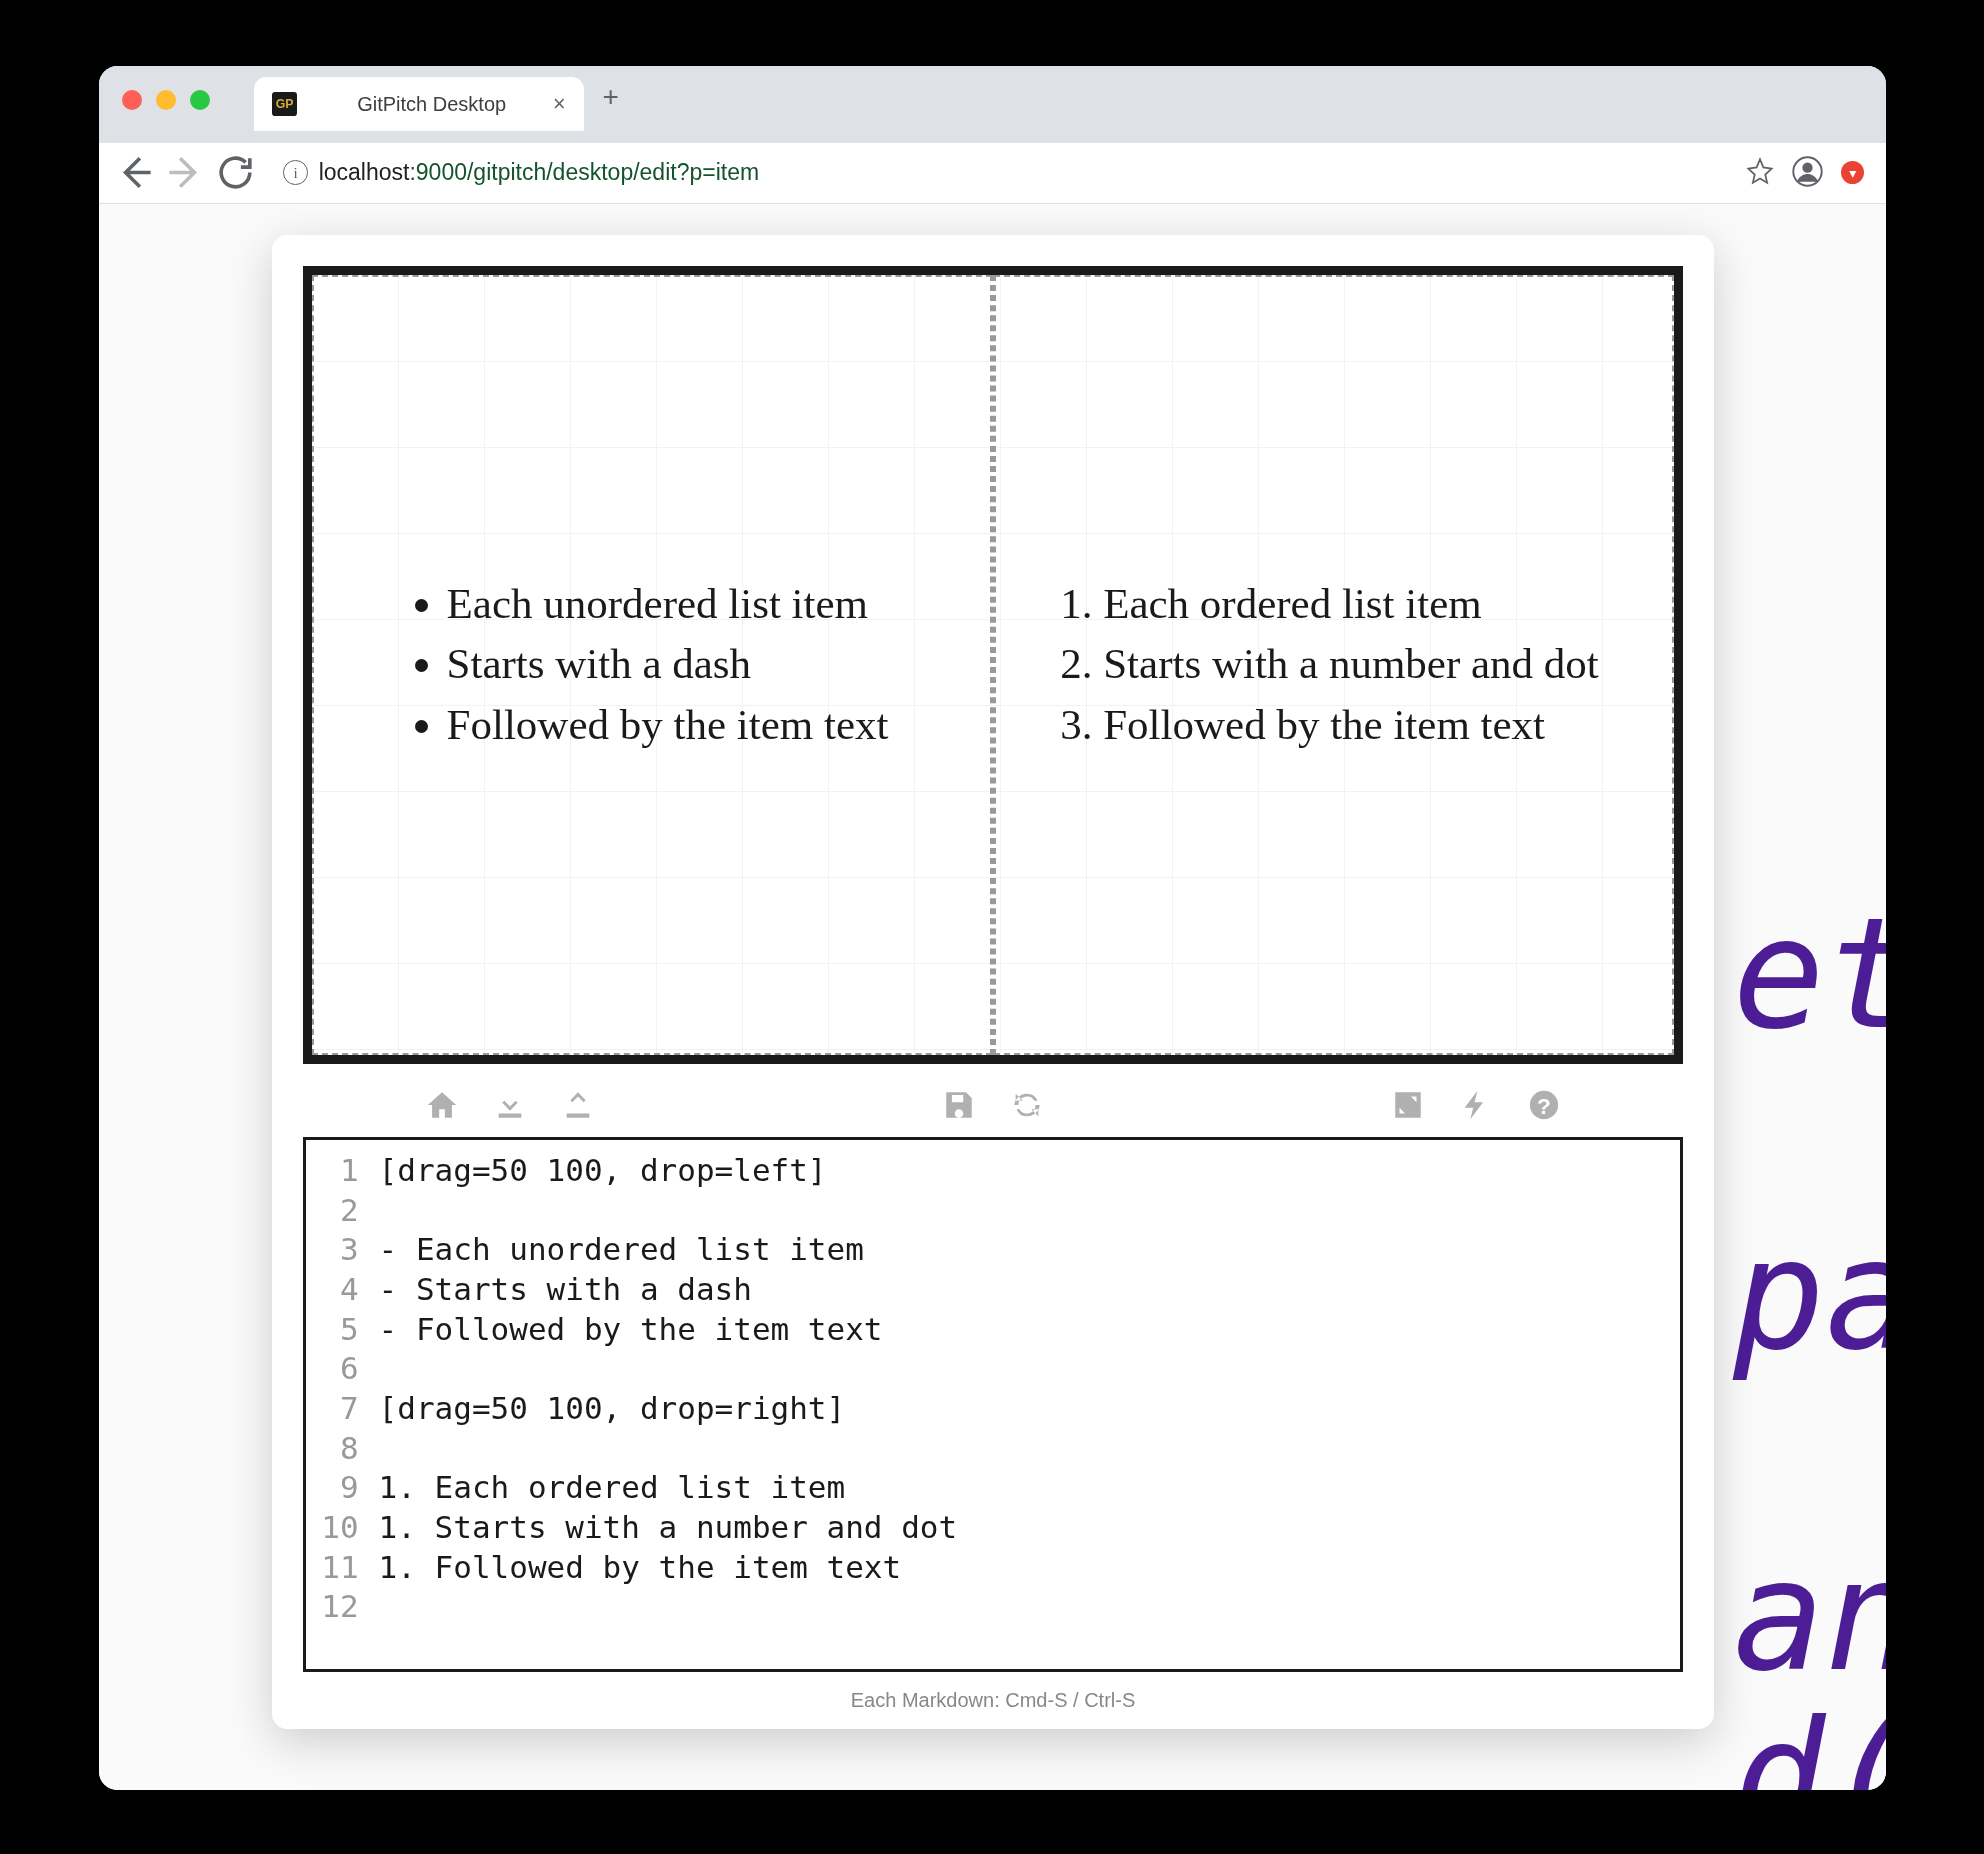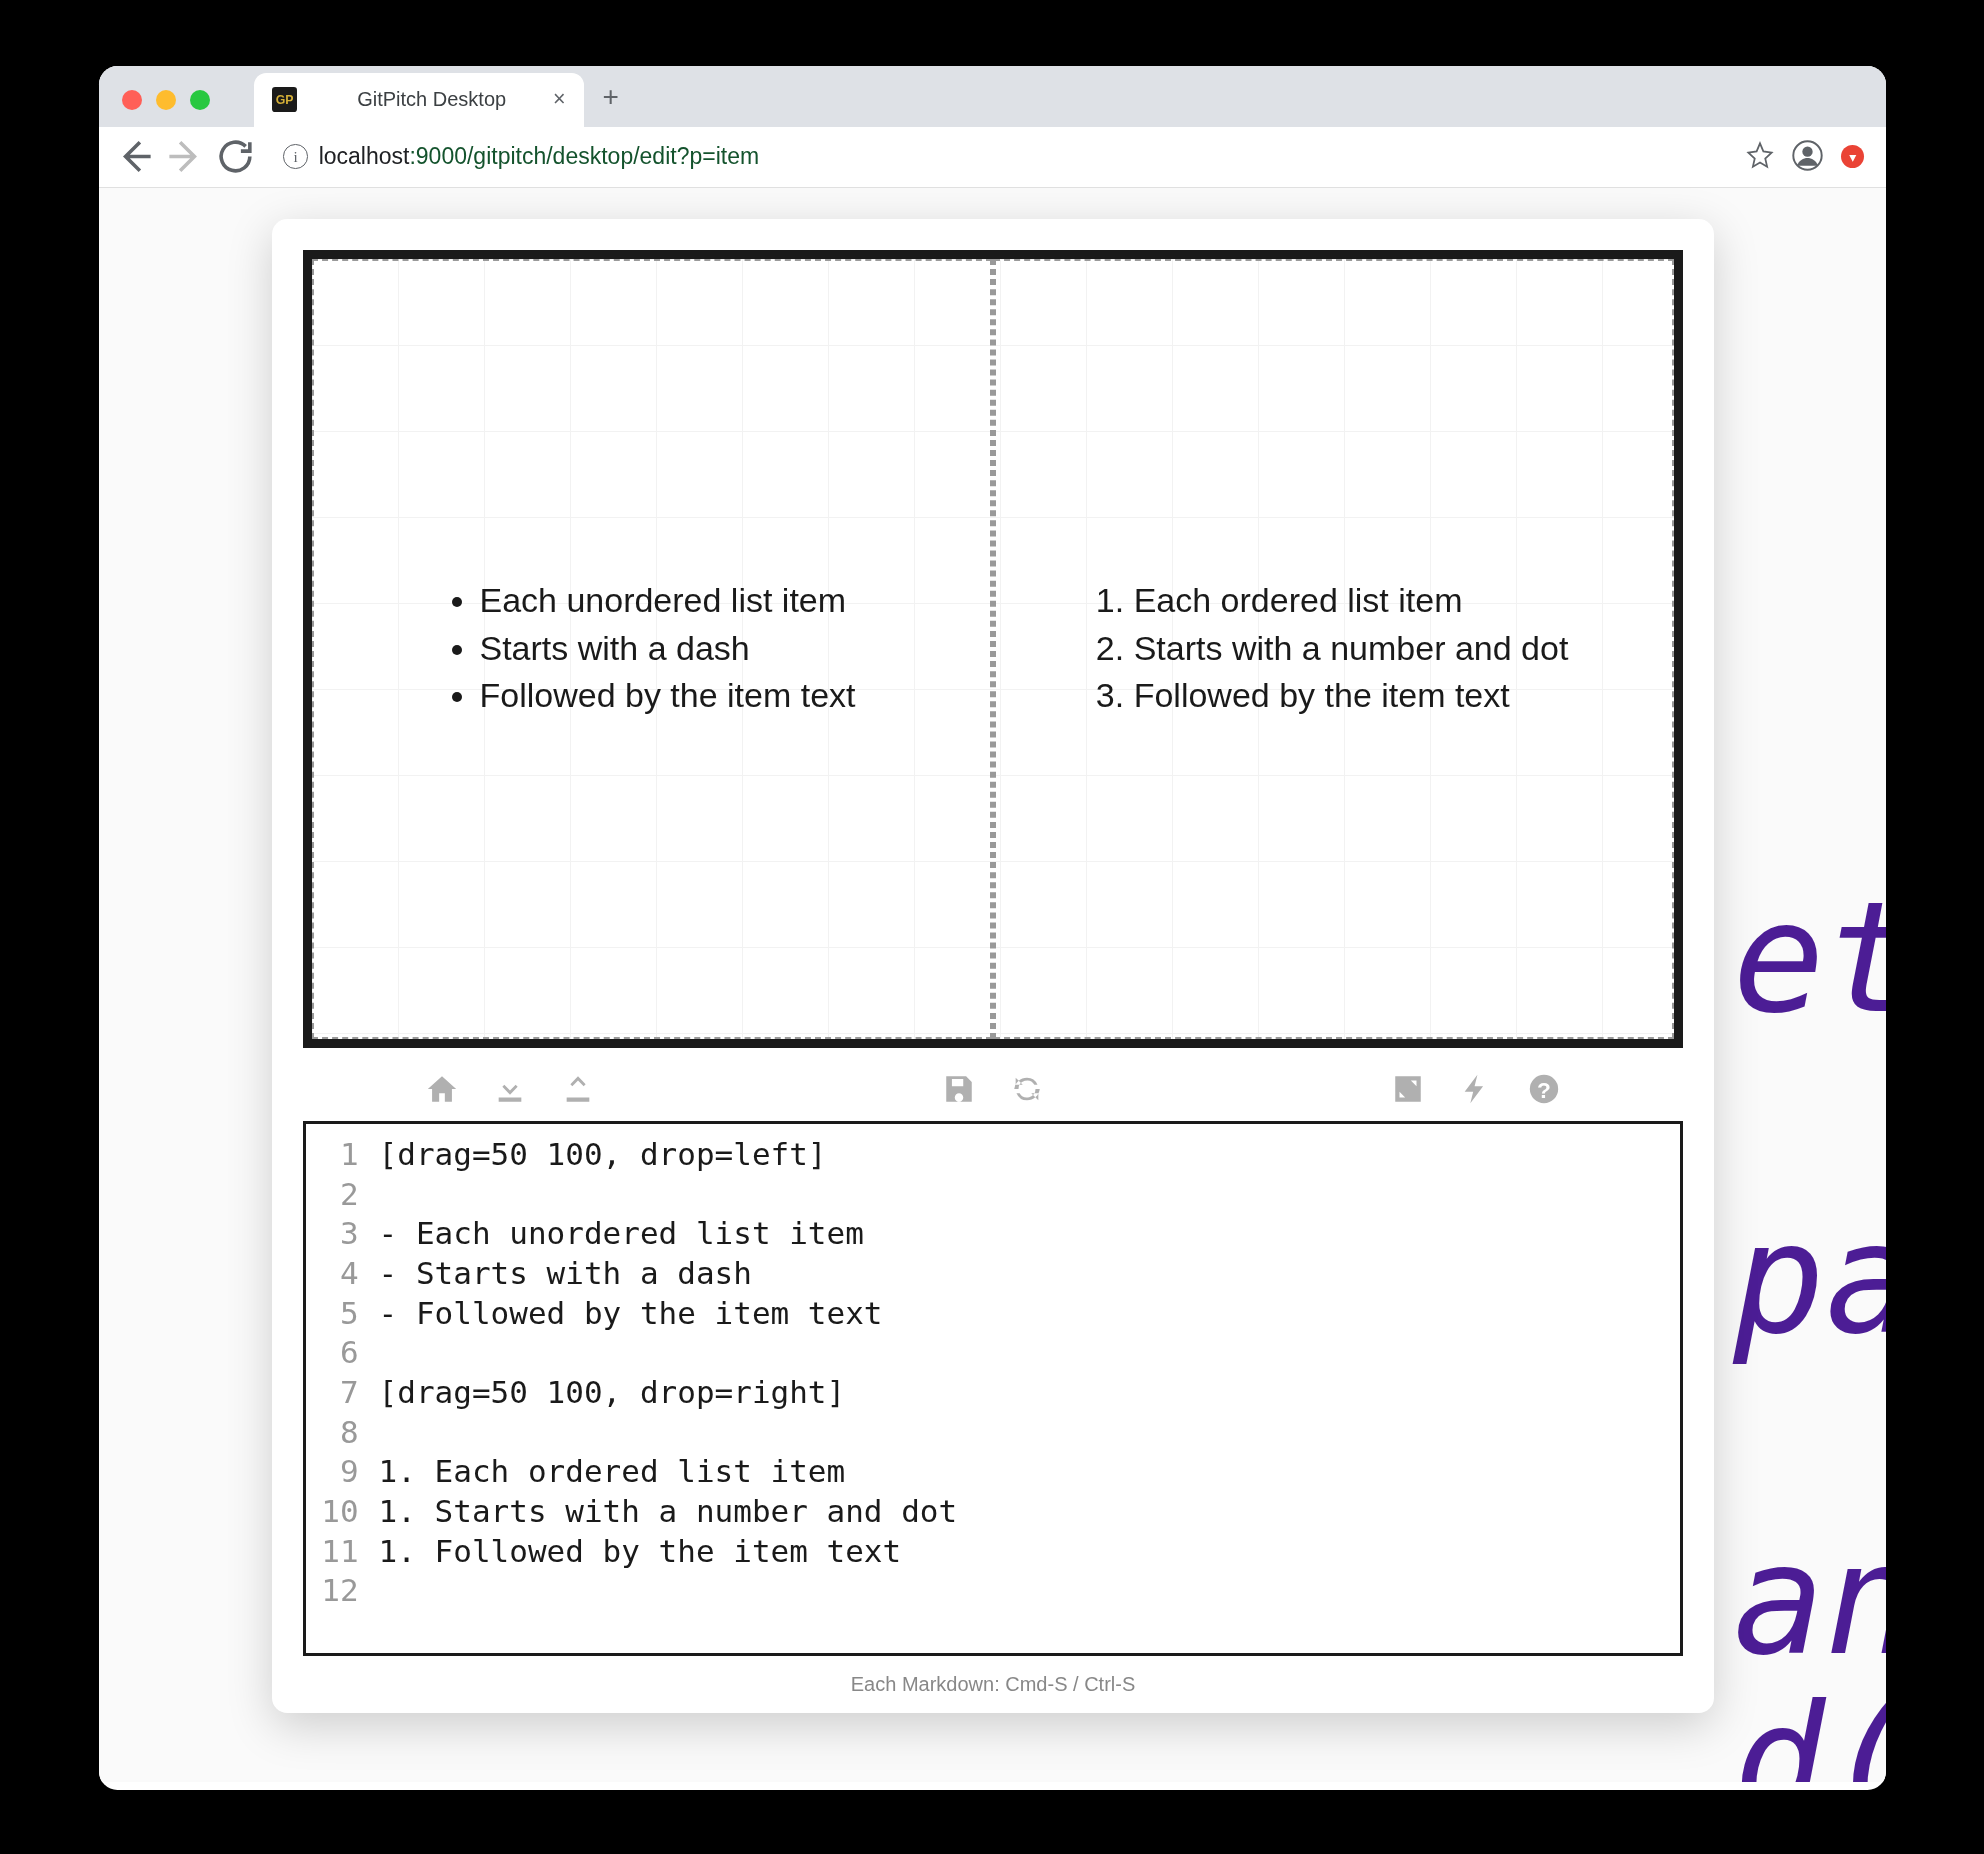--- a/index.html
+++ b/index.html
@@ -16,23 +16,23 @@
       width: 1787px;
       height: 1724px;
       background: #fff;
       border-radius: 18.4px;
       overflow: hidden;
       box-shadow: 0 31px 77px rgba(0,0,0,0.5);
       position: relative;
     }
     .chrome-top {
       background: #dee1e6;
-      height: 61px;
-      display: flex;
-      align-items: flex-end;
+      height: 77px;
+      display: flex;
+      align-items: center;
       padding-left: 17px;
     }
     .traffic-lights {
       position: absolute;
       top: 24.5px;
       left: 23px;
       display: flex;
       gap: 14px;
     }
     .traffic-light {
@@ -180,24 +180,24 @@
       border-right: 2.3px dashed #999;
     }
     .slide-half::before {
       content: "";
       position: absolute;
       inset: 0;
       border: 2.3px dashed #999;
       pointer-events: none;
     }
     .list-content {
-      font-size: 34px;
+      font-size: 43px;
       color: #1a1a1a;
       line-height: 1.4;
-      font-family: Liberation Sans, sans-serif;
+      font-family: Liberation Serif, serif;
     }
     .list-content ul { list-style: disc; padding-left: 31px; }
     .list-content ol { padding-left: 34px; }
     .toolbar {
       display: flex;
       justify-content: space-between;
       padding: 15.3px 153px;
       align-items: center;
     }
     .toolbar-group {

